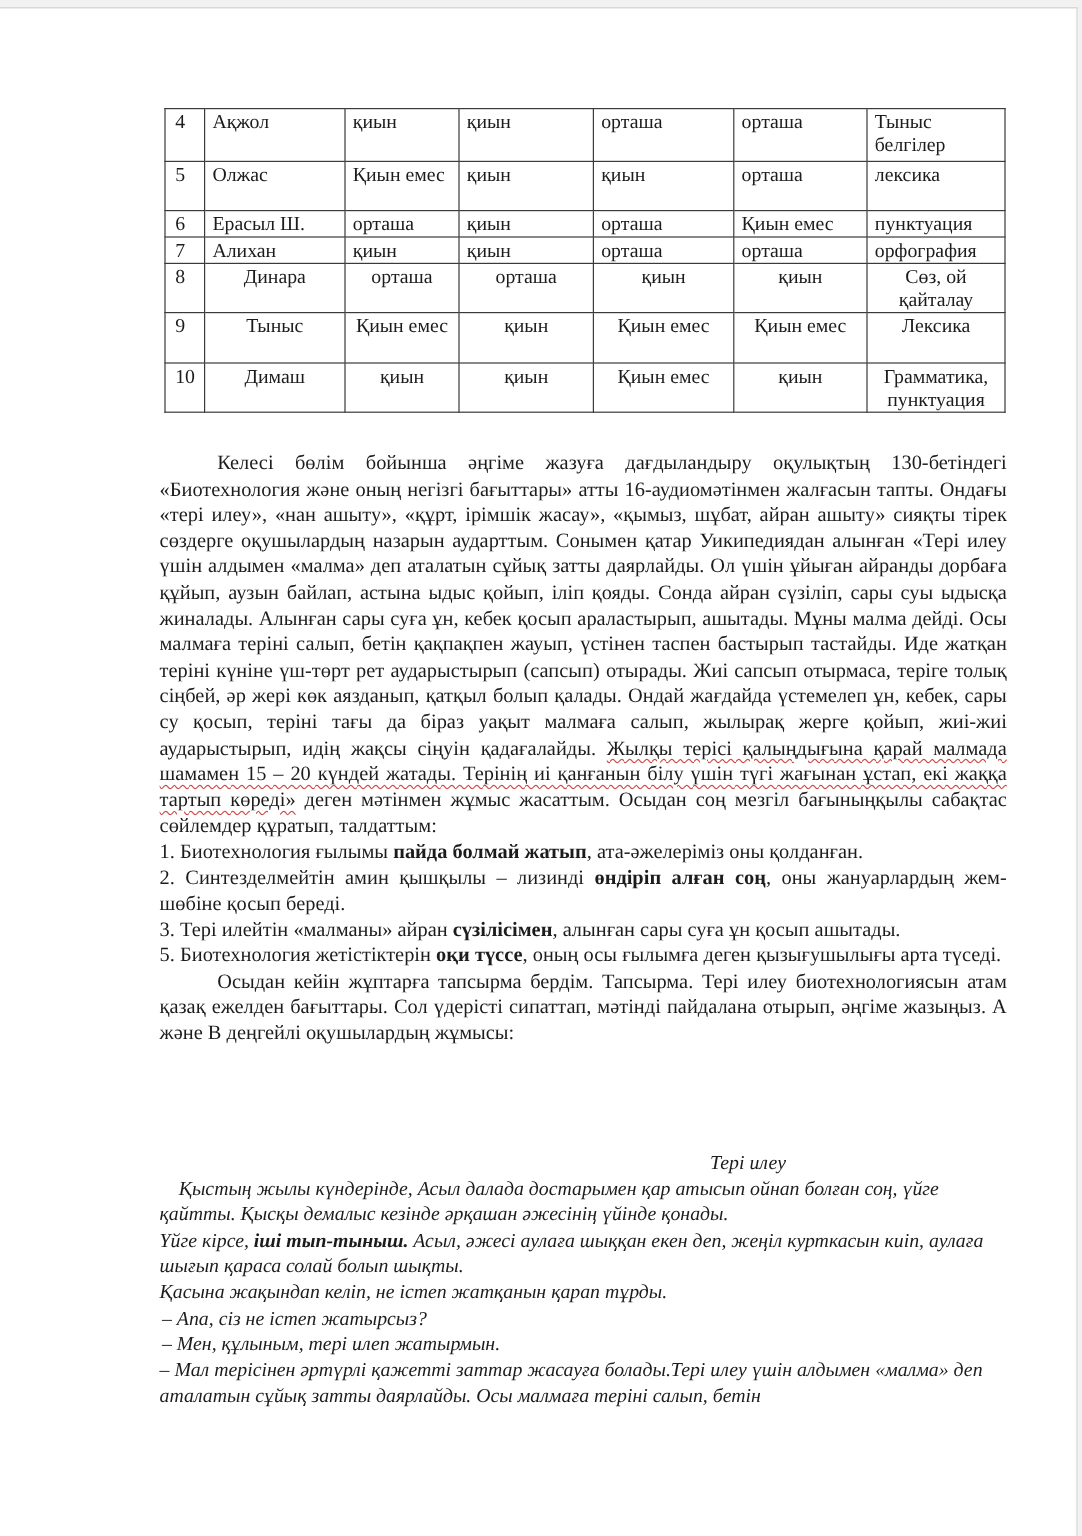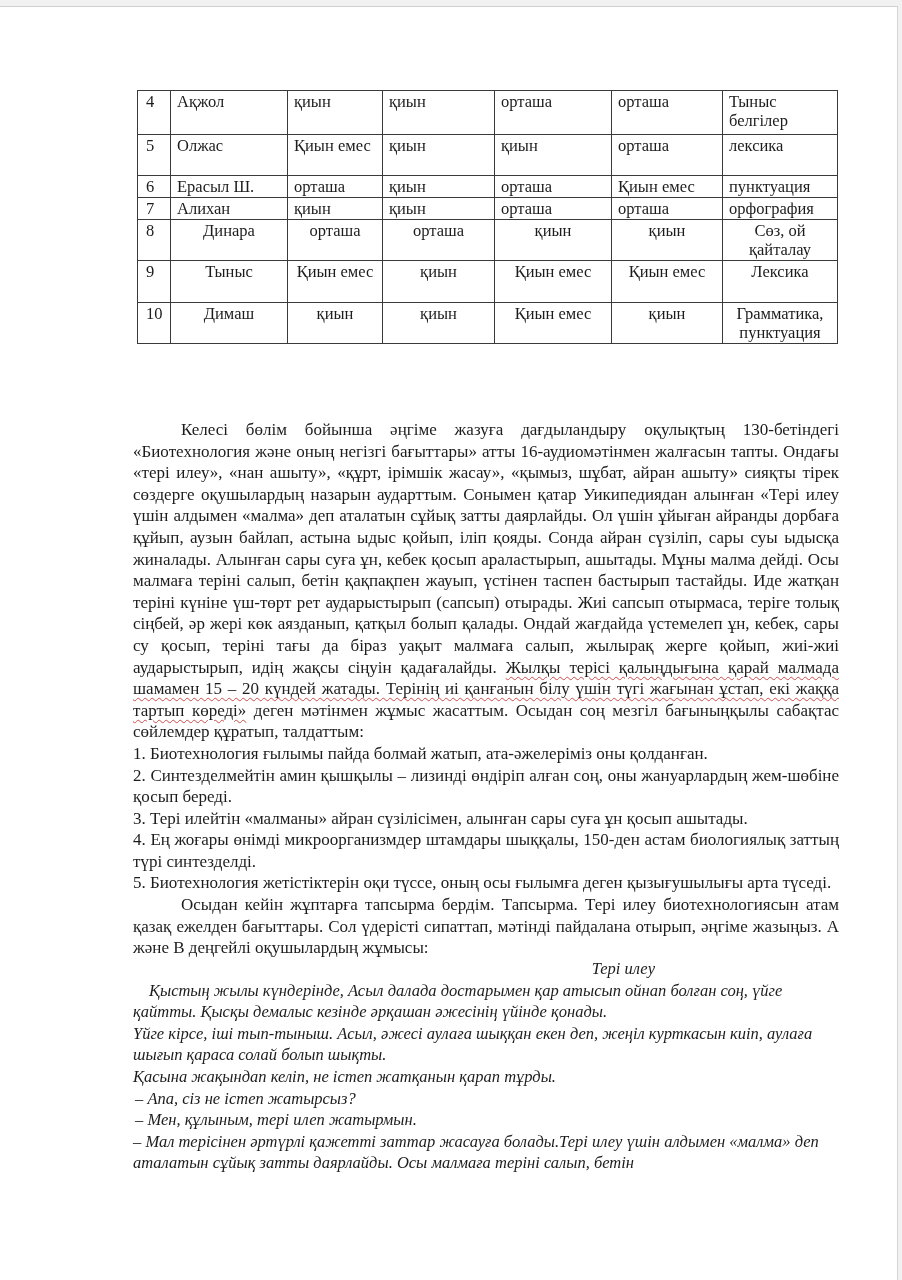--- a/index.html
+++ b/index.html
@@ -16,34 +16,34 @@
     border-collapse:collapse; font-size:16.5px; line-height:19px; table-layout:fixed;
   }
   table.grades td {
     border:1.3px solid #3a3a3a; padding:1px 6px 1px 6px; vertical-align:top;
   }
   table.grades td.num { padding-left:8px; }
   table.grades tr.center td { text-align:center; }
   table.grades tr.center td.num { text-align:left; }
   .body-text {
     position:absolute; left:133px; top:368px; width:706px;
-    font-size:17px; line-height:21.6px; text-align:justify;margin-top:44px;
+    font-size:17px; line-height:21.6px; text-align:justify;
   }
   .body-text p { margin:0; }
   .indent { text-indent:48px; }
   .spell { text-decoration:underline wavy #d04b4b; text-decoration-thickness:1px; text-underline-offset:3px; }
   .story {
     position:absolute; left:133px; top:951px; width:706px;
     font-size:16.5px; line-height:21.6px; font-style:italic;
   }
   .story p { margin:0; }
   .story .title { text-align:right; font-weight:normal; padding-right:184px; }
   .story .first { text-indent:16px; }
   .story .dash { padding-left:2px; }
-  b { font-weight:normal; }
+  b { font-weight:bold; }
 </style>
 </head>
 <body>
 
 <div class="page">
 
   <table class="grades">
     <colgroup>
       <col style="width:33px">
         <col style="width:117px">
@@ -118,21 +118,20 @@
         <td>Грамматика, пунктуация</td>
       </tr>
     </tbody>
   </table>
 
   <div class="body-text">
     <p class="indent"><span>Келесі бөлім бойынша әңгіме жазуға дағдыландыру оқулықтың 130-бетіндегі «Биотехнология және оның негізгі бағыттары» атты 16-аудиомәтінмен жалғасын тапты. Ондағы  «тері илеу», «нан ашыту», «құрт, ірімшік жасау», «қымыз, шұбат, айран ашыту» сияқты тірек сөздерге оқушылардың назарын аударттым. Сонымен қатар Уикипедиядан алынған «Тері илеу үшін алдымен «малма» деп аталатын сұйық затты даярлайды. Ол үшін ұйыған айранды дорбаға құйып, аузын байлап, астына ыдыс қойып, іліп қояды. Сонда айран сүзіліп, сары суы ыдысқа жиналады. Алынған сары суға ұн, кебек қосып араластырып, ашытады. Мұны малма дейді. Осы малмаға теріні салып, бетін қақпақпен жауып, үстінен таспен бастырып тастайды. Иде жатқан теріні күніне үш-төрт рет аударыстырып (сапсып) отырады. Жиі сапсып отырмаса, теріге толық сіңбей, әр жері көк аязданып, қатқыл болып қалады. Ондай жағдайда үстемелеп ұн, кебек, сары су қосып, теріні тағы да біраз уақыт малмаға салып, жылырақ жерге қойып, жиі-жиі аударыстырып, идің жақсы сіңуін қадағалайды. </span><span class="spell">Жылқы терісі қалыңдығына қарай малмада шамамен 15 – 20 күндей жатады. Терінің иі қанғанын білу үшін түгі жағынан ұстап, екі жаққа тартып көреді»</span><span> деген мәтінмен жұмыс жасаттым. Осыдан соң мезгіл бағыныңқылы сабақтас сөйлемдер құратып, талдаттым:</span></p>
     <p><span>1. Биотехнология ғылымы </span><b>пайда болмай жатып</b><span>, ата-әжелеріміз оны қолданған.</span></p>
     <p><span>2. Синтезделмейтін амин қышқылы – лизинді </span><b>өндіріп алған соң</b><span>, оны жануарлардың жем-шөбіне қосып береді.</span></p>
     <p><span>3. Тері илейтін «малманы» айран </span><b>сүзілісімен</b><span>, алынған сары суға ұн қосып ашытады.</span></p>
-    <p><span>4. Ең жоғары өнімді микроорганизмдер штамдары </span><b>шыққалы,</b><span> 150-ден астам биологиялық заттың түрі синтезделді.</span></p>
     <p><span>5.  Биотехнология жетістіктерін </span><b>оқи түссе</b><span>,  оның осы ғылымға деген қызығушылығы арта түседі.</span></p>
     <p class="indent">Осыдан кейін жұптарға тапсырма бердім. Тапсырма. Тері илеу биотехнологиясын атам қазақ ежелден бағыттары. Сол үдерісті сипаттап, мәтінді пайдалана отырып, әңгіме жазыңыз. А және В деңгейлі оқушылардың жұмысы:</p>
   </div>
 
   <div class="story">
     <p class="title">Тері илеу</p>
     <p class="first">Қыстың жылы күндерінде, Асыл далада достарымен қар атысып ойнап болған соң, үйге қайтты. Қысқы демалыс кезінде әрқашан әжесінің үйінде қонады.</p>
     <p><span>Үйге кірсе, </span><b>іші тып-тыныш.</b><span> Асыл, әжесі аулаға шыққан екен деп, жеңіл курткасын киіп, аулаға шығып қараса солай болып шықты.</span></p>
     <p>Қасына жақындап келіп, не істеп жатқанын қарап тұрды.</p>
     <p class="dash"> – Апа, сіз не істеп жатырсыз?</p>

